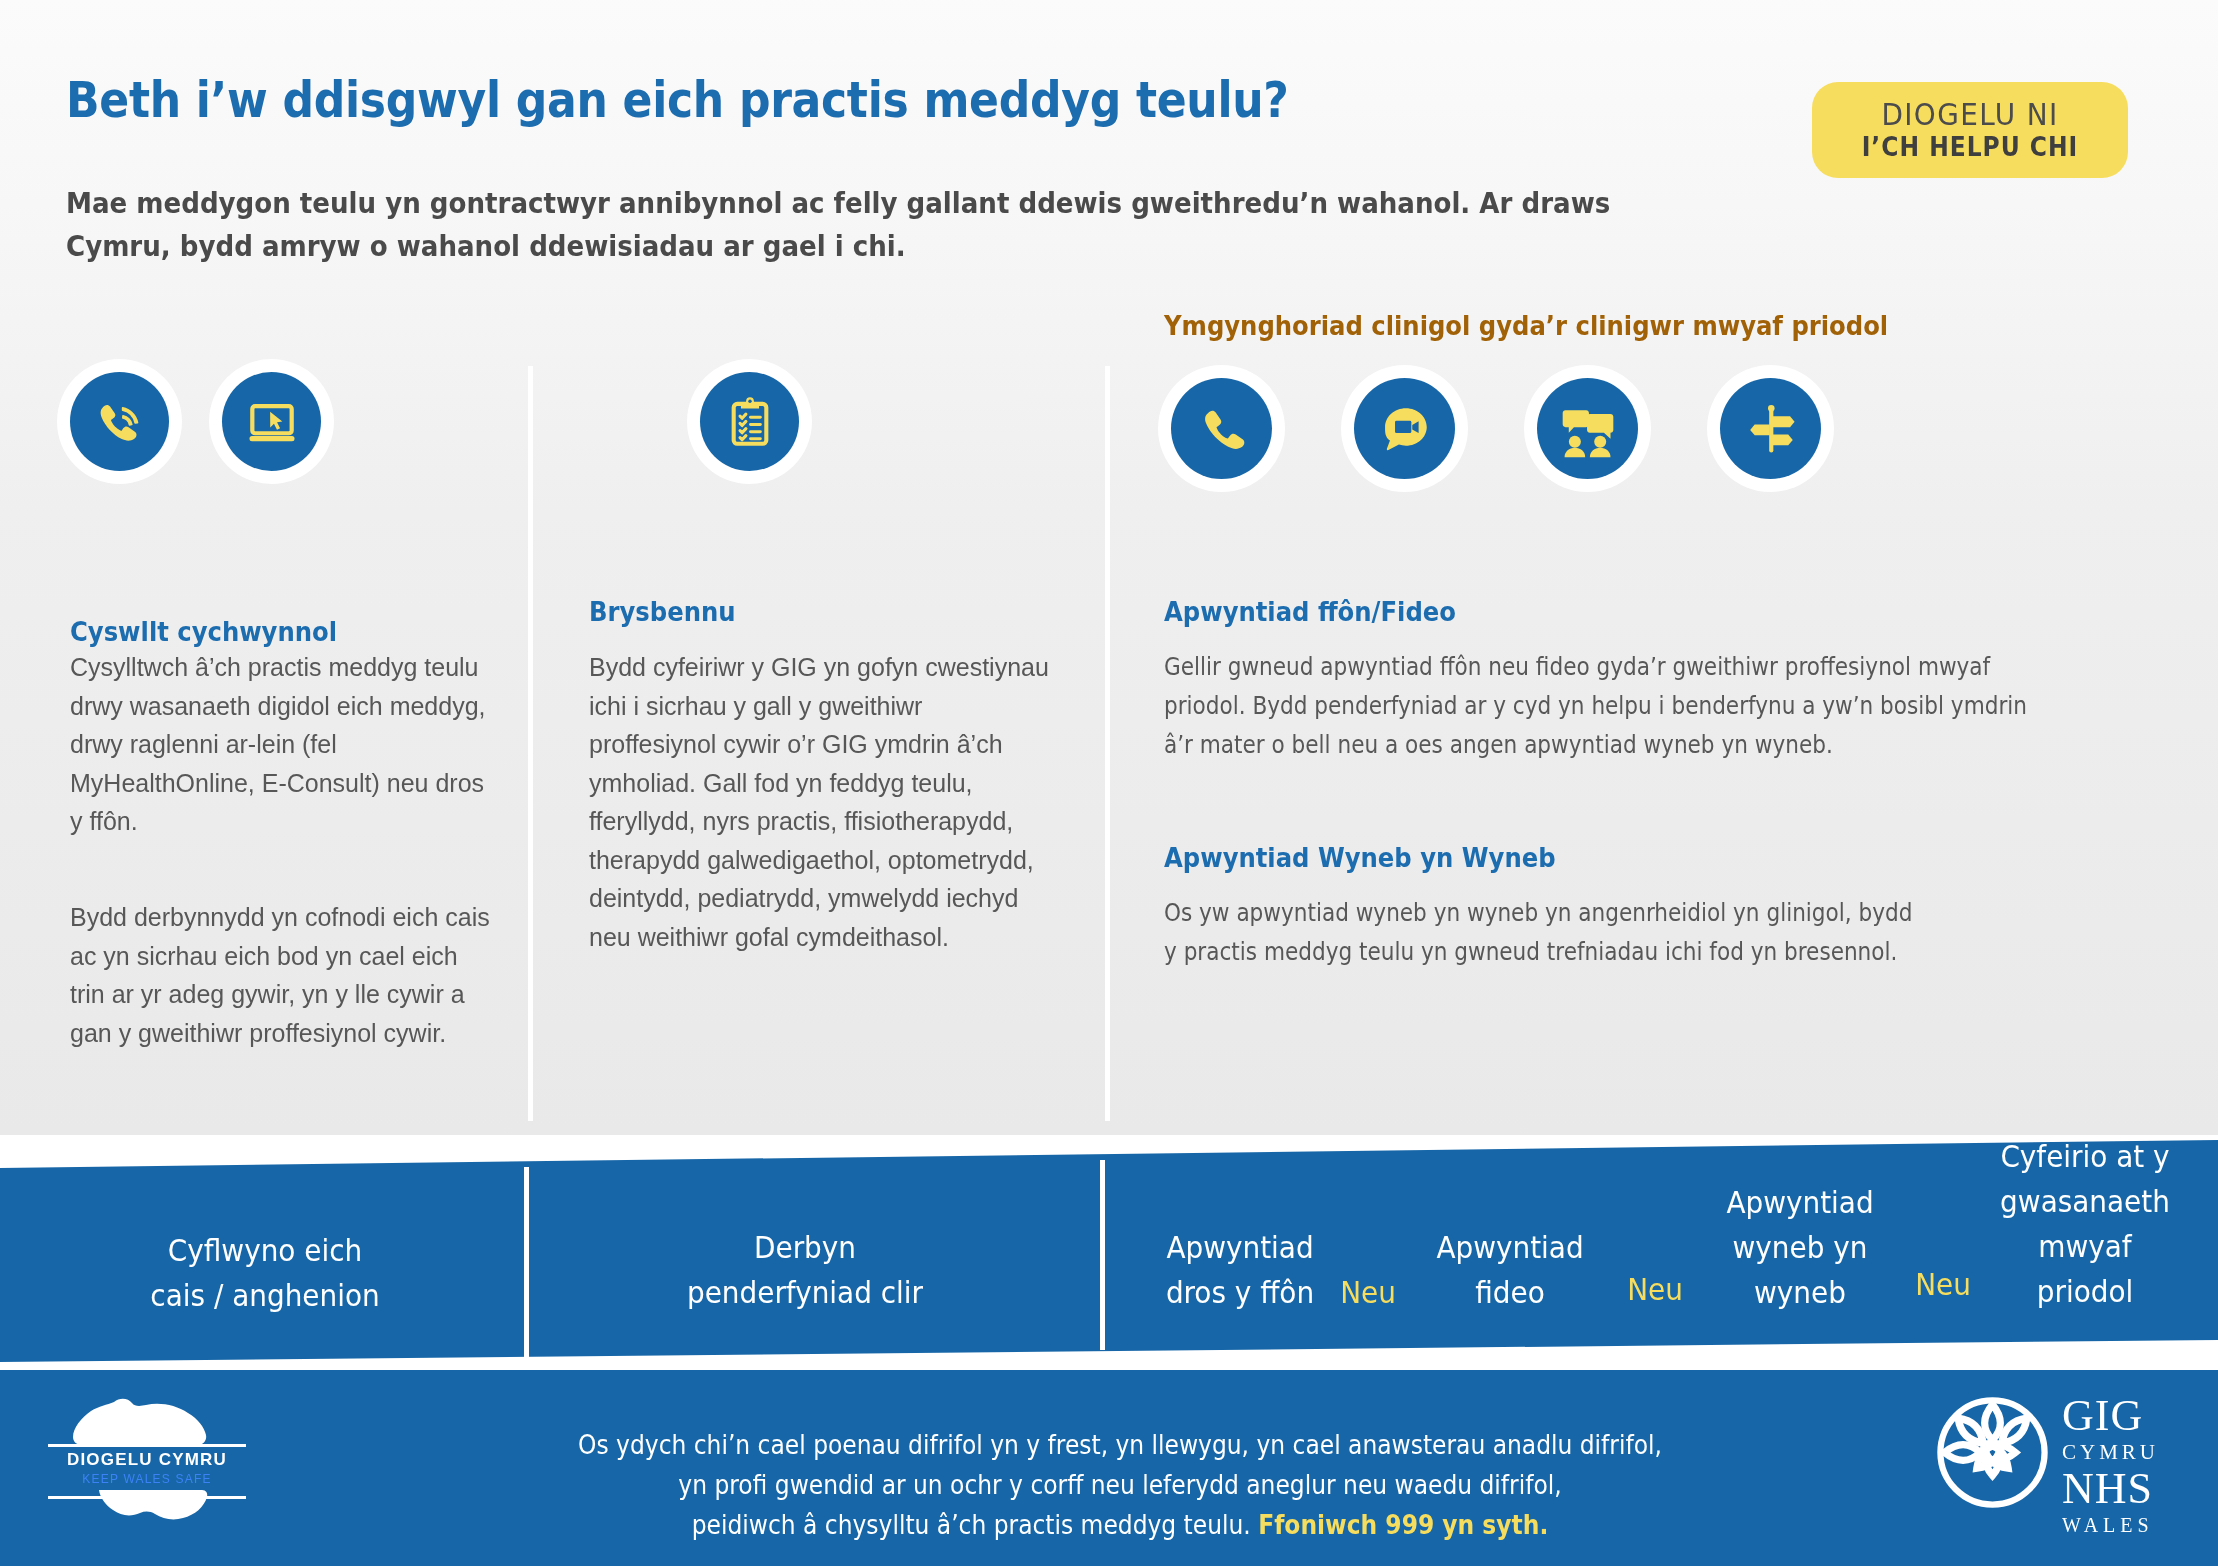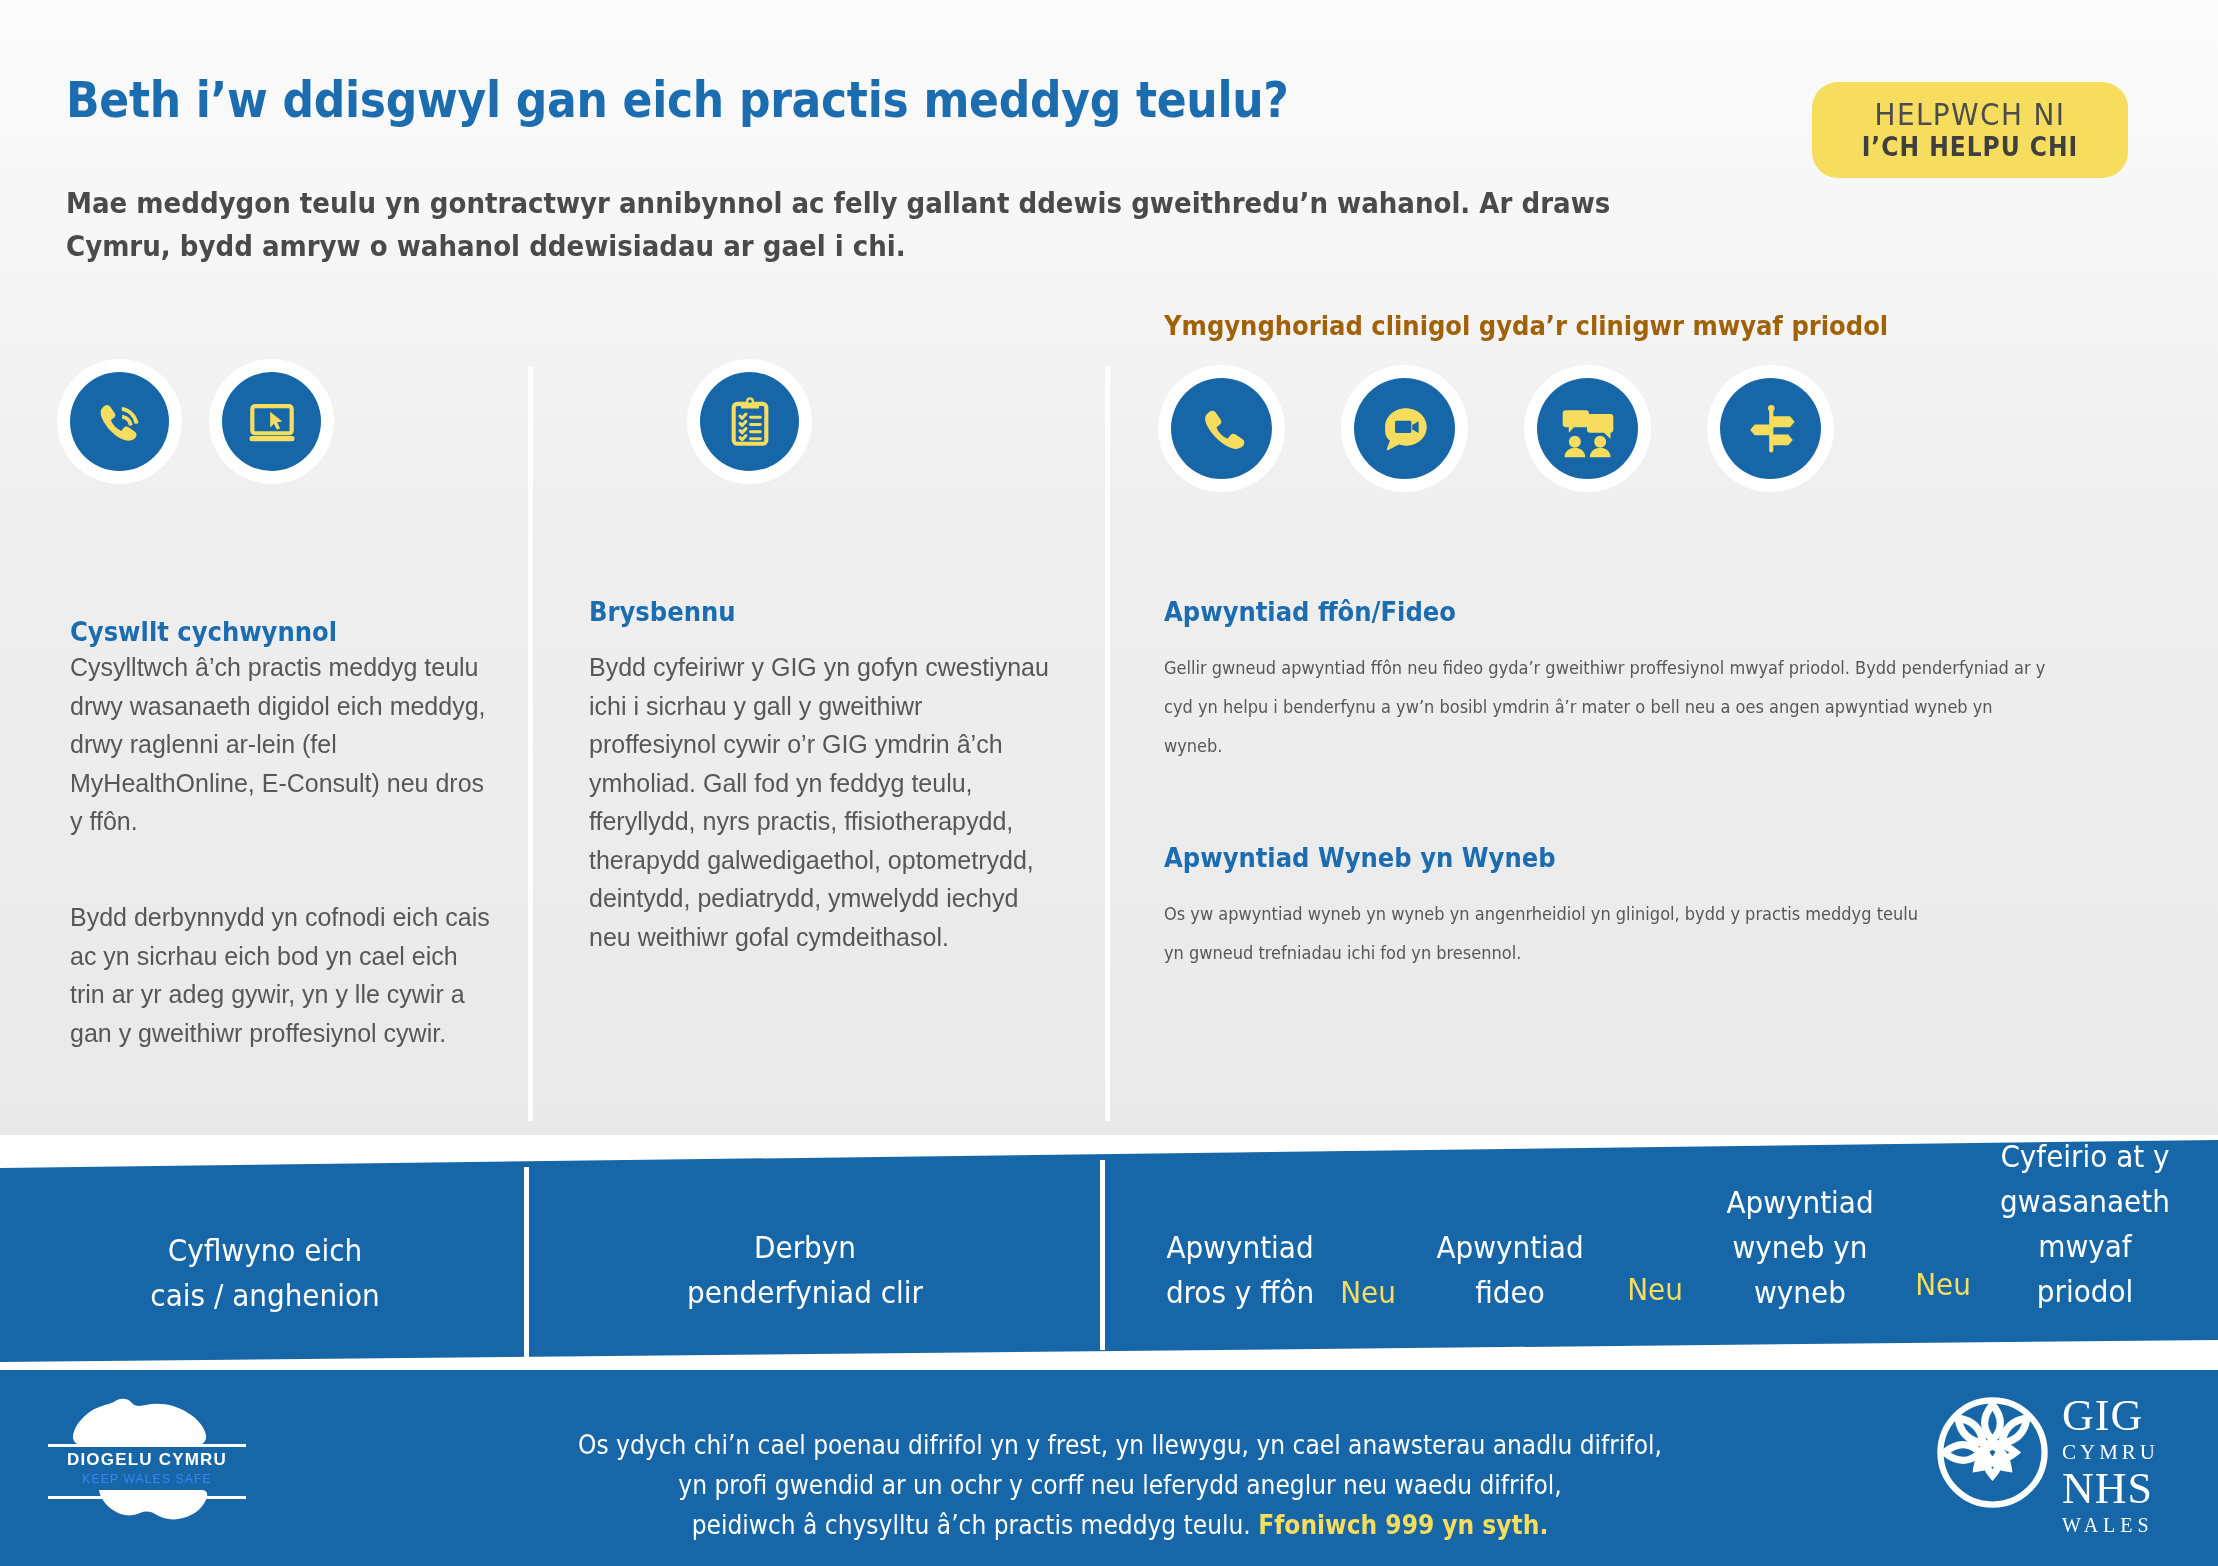--- a/index.html
+++ b/index.html
@@ -62,21 +62,21 @@
     font-size:27px;font-weight:bold;color:#1c6cb0;
   }
   .colbody{
     position:absolute;
     font-size:25px;color:#575757;line-height:38.5px;
     font-family:"Liberation Sans","DejaVu Sans",sans-serif;
   }
   .colbody.narrow{
     font-family:"DejaVu Sans Condensed","Liberation Sans Narrow","Liberation Sans",sans-serif;
     font-stretch:condensed;
-    font-size:18px;line-height:39px;
+    font-size:24px;line-height:39px;
   }
   .sectlabel{
     position:absolute;left:1164px;top:310px;
     font-family:"DejaVu Sans Condensed","Liberation Sans Narrow","Liberation Sans",sans-serif;
     font-stretch:condensed;
     font-size:27px;font-weight:bold;color:#a16207;
   }
 
   
   .bannerwrap{position:absolute;left:0;top:1140px;width:2218px;height:230px;}
@@ -128,21 +128,21 @@
 <body>
 
 <div class="page">
 
   <div class="top"></div>
 
   <div class="title">Beth i’w ddisgwyl gan eich practis meddyg teulu?</div>
   <div class="subtitle">Mae meddygon teulu yn gontractwyr annibynnol ac felly gallant ddewis gweithredu’n wahanol. Ar draws Cymru, bydd amryw o wahanol ddewisiadau ar gael i chi.</div>
 
   <div class="badge">
-    <div class="l1">HELPWCH NI</div>
+    <div class="l1">DIOGELU NI</div>
     <div class="l2">I’CH HELPU CHI</div>
   </div>
 
   <div class="vdiv a"></div>
   <div class="vdiv b"></div>
 
   <div class="circ" style="left:70px;top:372px;width:99px;height:99px;">
     <svg width="58" height="58" viewBox="0 0 64 64" aria-hidden="true">
       <path d="M13 16c2-3 6-4 8-1l5 7c1.5 2 1 4-1 5.5l-3 2.3c1.5 5 6.5 10 11.5 12l2.3-3.1c1.5-2 3.7-2.4 5.6-1l7 5c3 2.1 2 6.1-1 8.1-4 2.7-9 2.2-14-.2C25 46.3 16 37 12 27.5c-2-4.8-1.8-9 1-11.5z" fill="#f7dd5e"></path>
       <path d="M34 16.5a1 1 0 0 1 1.2-1 22 22 0 0 1 17 17 1 1 0 0 1-1 1.2l-2.3.3a1 1 0 0 1-1.1-.8A17.4 17.4 0 0 0 34.8 19.9a1 1 0 0 1-.8-1.1z" fill="#f7dd5e"></path>

